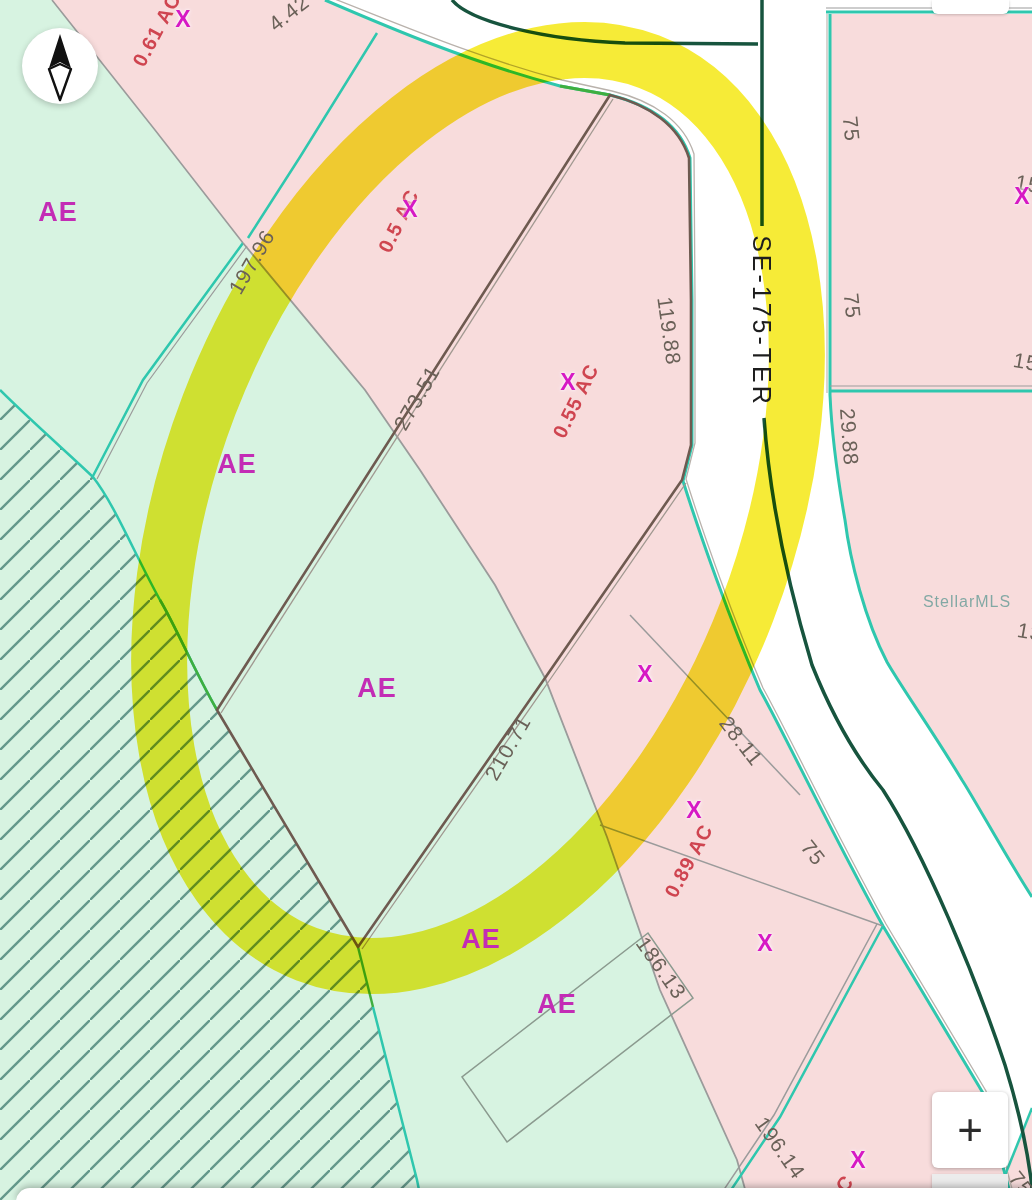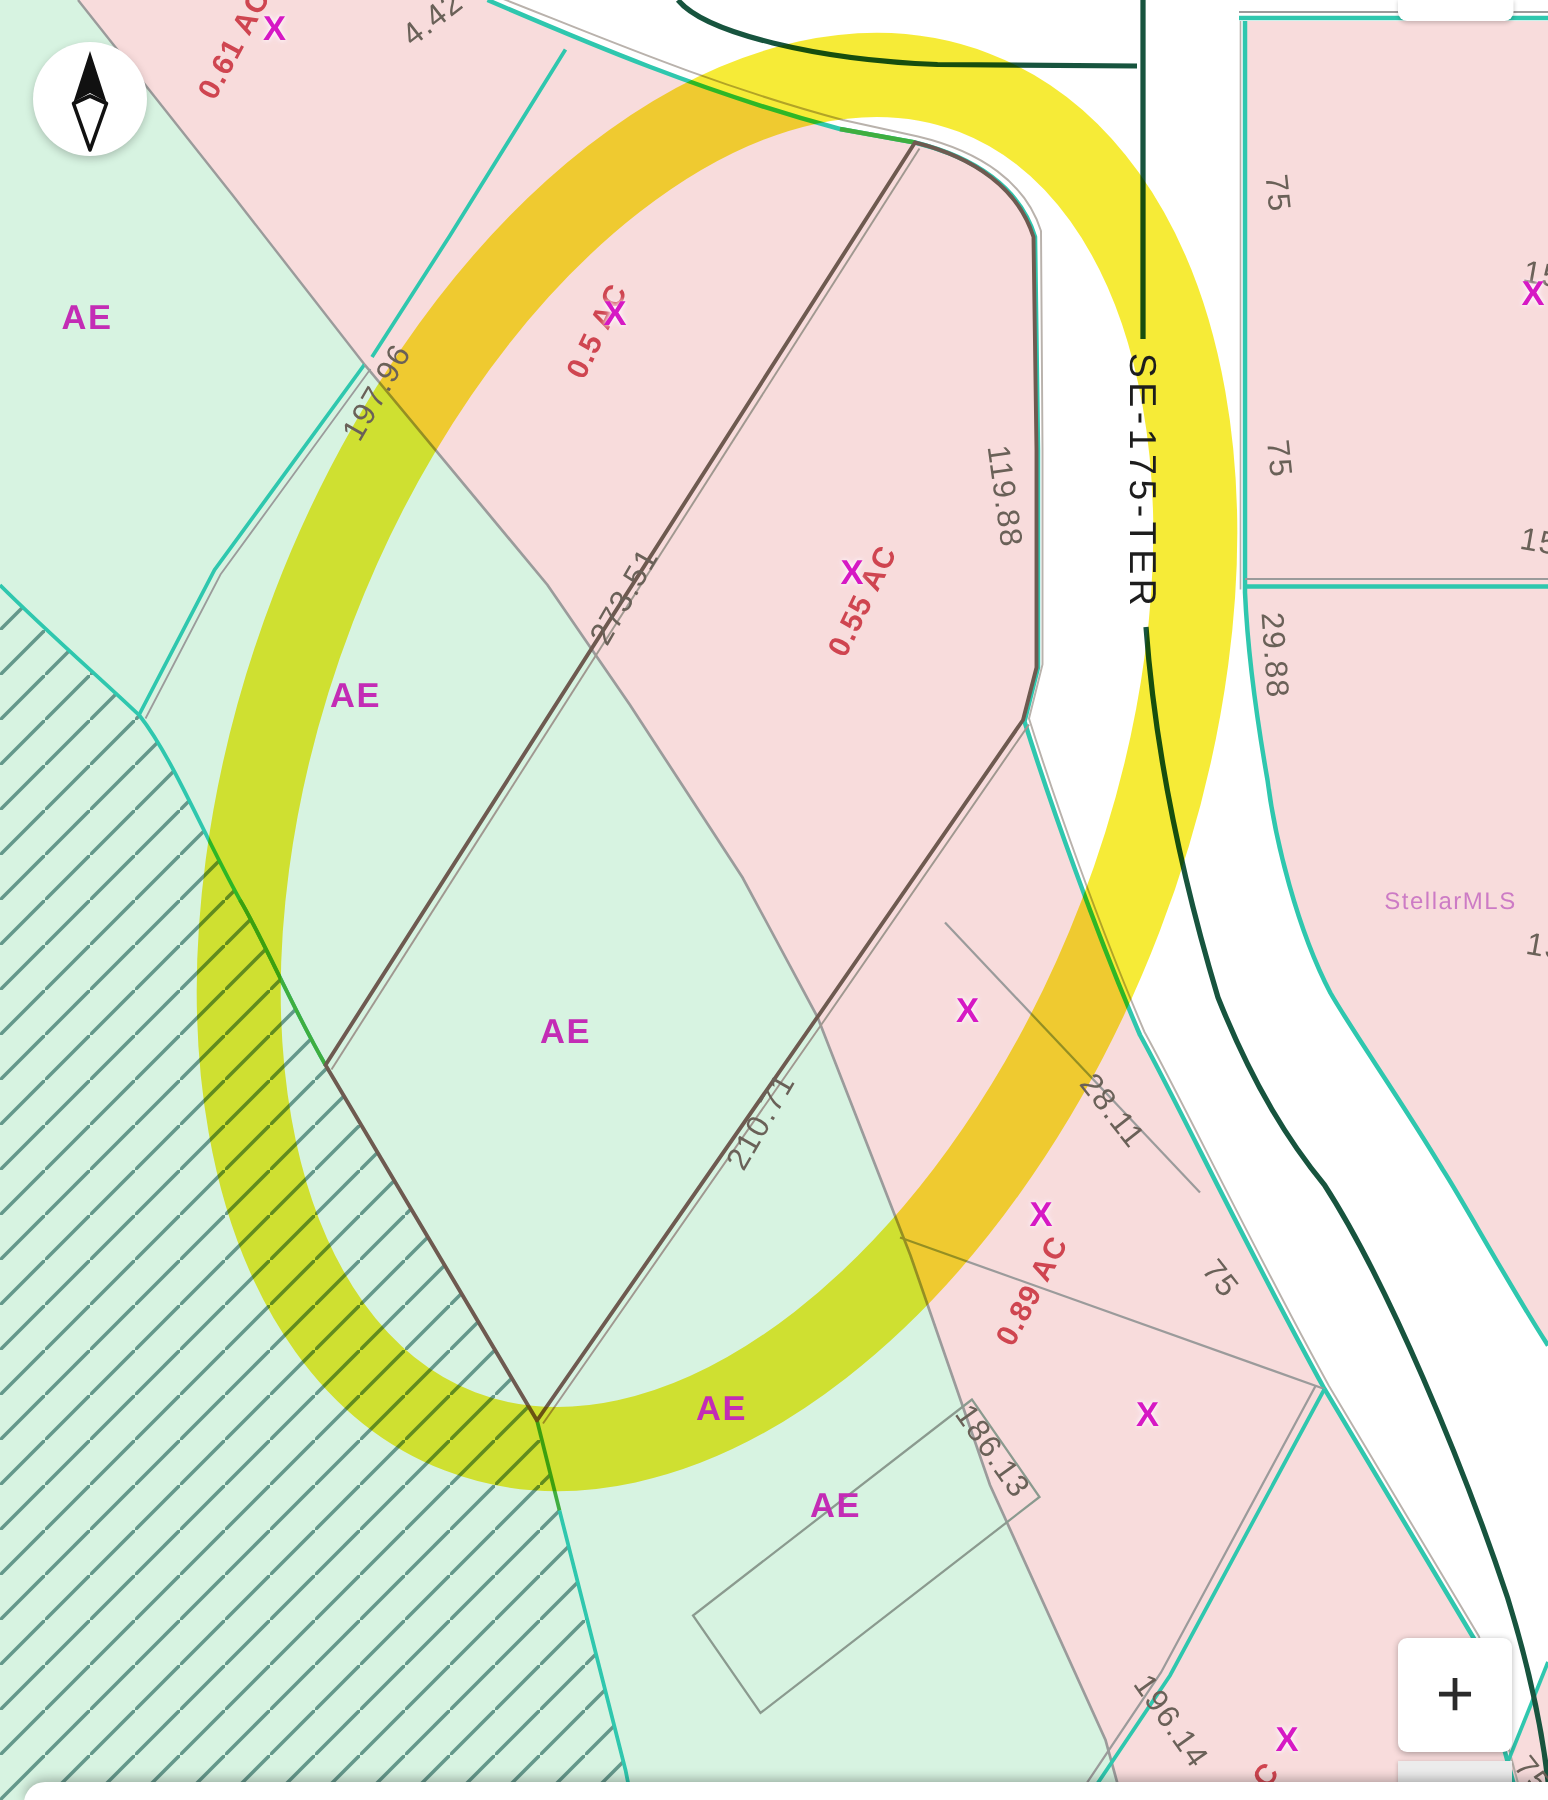--- a/index.html
+++ b/index.html
@@ -2,25 +2,25 @@
 <html><head>
 <meta charset="utf-8">
 <style>
   html,body{margin:0;padding:0;background:#fff;}
   #stage{position:relative;width:1032px;height:1200px;overflow:hidden;
          font-family:"Liberation Sans",sans-serif;background:#d7f3e1;}
   #mapsvg{position:absolute;left:0;top:0;z-index:1;}
   .lbl{position:absolute;white-space:nowrap;transform-origin:center center;z-index:10;}
   .dim{font-weight:500;font-size:21px;color:#6a6158;letter-spacing:1px;}
   .acr{font-weight:600;font-size:20px;color:#cf4550;letter-spacing:1px;}
-  .ae{font-weight:700;font-size:23px;color:#c32cb5;letter-spacing:1px;}
+  .ae{font-weight:700;font-size:27px;color:#c32cb5;letter-spacing:1px;}
   .xm{font-weight:700;font-size:23px;color:#d619c4;
       text-shadow:0 0 3px #ffffff,0 0 5px #ffe9fb;}
   .street{font-weight:500;font-size:25px;color:#1d1d1d;letter-spacing:3px;}
-  .wm{font-weight:400;font-size:16px;color:#a21caf;opacity:.5;letter-spacing:1px;}
+  .wm{font-weight:400;font-size:16px;color:#0f766e;opacity:.5;letter-spacing:1px;}
   
   .compass{position:absolute;left:22px;top:28px;width:76px;height:76px;border-radius:50%;
            background:#fff;box-shadow:0 2px 6px rgba(0,0,0,.22);z-index:20;
            display:flex;align-items:center;justify-content:center;}
   .zoom-btn{position:absolute;left:932px;top:1092px;width:76px;height:76px;background:#fff;
             border-radius:6px;box-shadow:0 1px 4px rgba(0,0,0,.3);z-index:20;
             display:flex;align-items:center;justify-content:center;
             font-size:44px;font-weight:400;color:#2b2b2b;line-height:1;}
   .zoom-btn-partial{position:absolute;left:932px;top:1174px;width:76px;height:16px;
             background:#ececec;border-radius:0 0 2px 2px;z-index:20;

